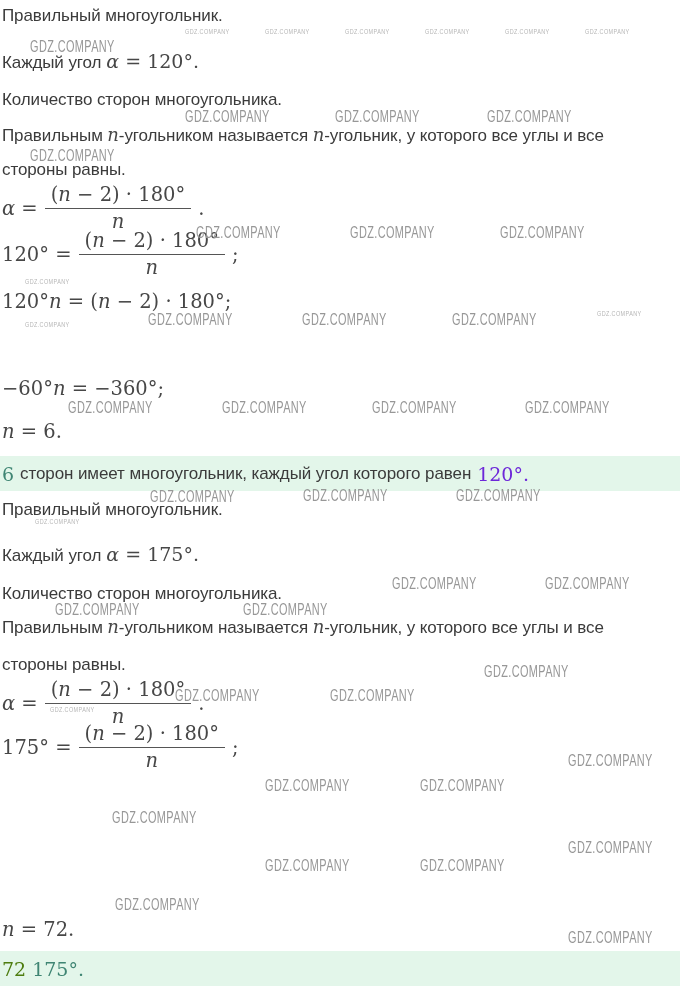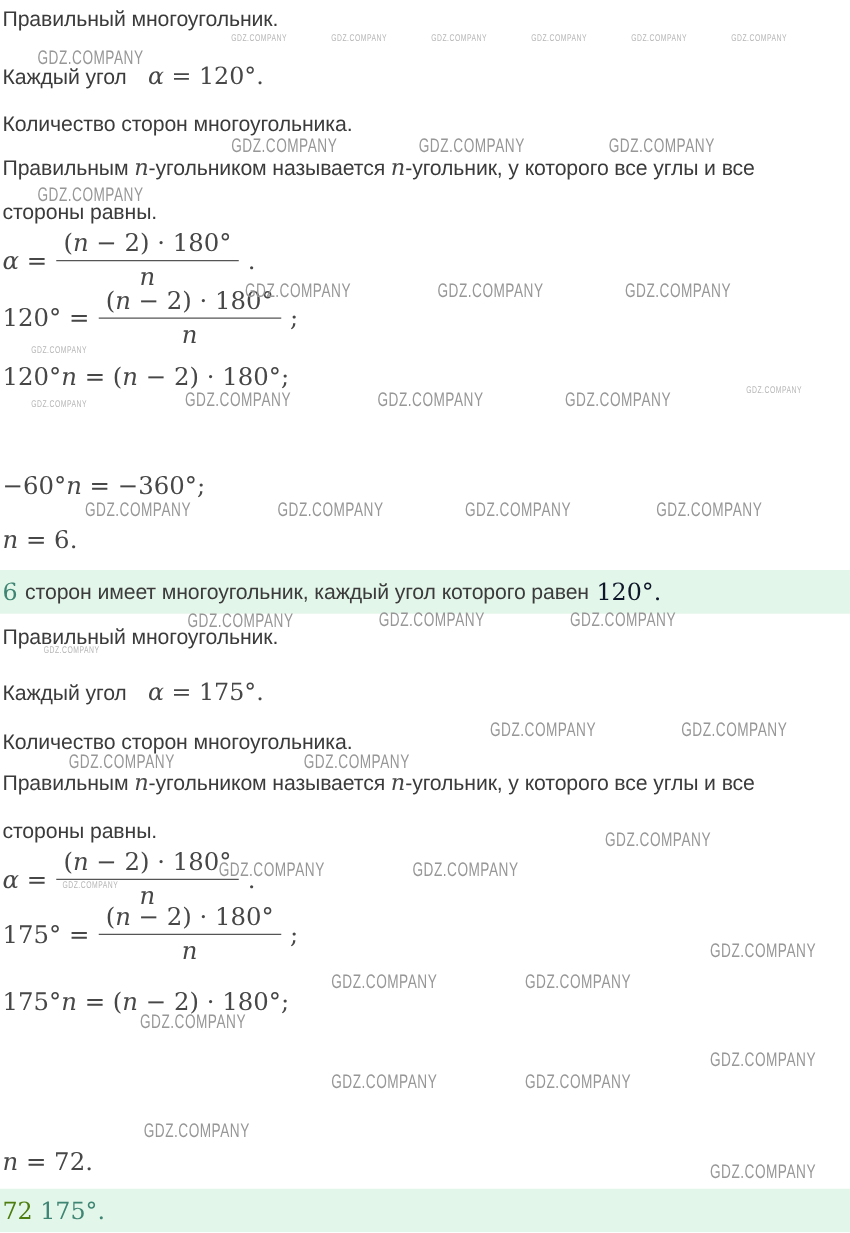--- a/index.html
+++ b/index.html
@@ -14,21 +14,21 @@
   .line{position:absolute;left:2px;white-space:nowrap;}
   .t-sans{font-size:17px;letter-spacing:-0.1px;color:#3b3b3b;}
   .t-sans i{font-family:"DejaVu Serif",serif;font-style:italic;font-size:18px;color:#474747;}
   .math{font-family:"DejaVu Serif",serif;font-style:normal;font-size:19px;color:#474747;}
   .math i{font-style:italic;}
   .eq{font-size:19.5px;}
   .frac-line{display:flex;align-items:center;gap:7px;}
   .frac{display:inline-flex;flex-direction:column;align-items:center;}
   .fnum{padding:0 6px 2px 6px;border-bottom:1.4px solid #555;}
   .fden{padding-top:1px;}
-  .mixed .mspan{margin-left:17px;}
+  .mixed .mspan{margin-left:5px;}
   .answer-bar{
     position:absolute;left:0;width:680px;height:35px;
     display:flex;align-items:center;gap:6px;padding-left:2px;box-sizing:border-box;
   }
   .answer-bar .t-sans{font-size:17px;}
   .wm{
     position:absolute;
     font-family:"Liberation Sans",sans-serif;
     font-weight:400;
     white-space:nowrap;
@@ -74,21 +74,21 @@
     <span class="math eq">;</span>
   </div>
 
   <div class="line math eq" style="top:290px">120°<i>n</i> = (<i>n</i> − 2) · 180°;</div>
   <div class="line math eq" style="top:377px">−60°<i>n</i> = −360°;</div>
   <div class="line math eq" style="top:420px"><i>n</i> = 6.</div>
 
   <div class="answer-bar" style="top: 456px; background: rgb(227, 246, 234);">
     <span class="math accent" style="color: rgb(63, 133, 115);">6</span>
     <span class="t-sans">сторон имеет многоугольник, каждый угол которого равен</span>
-    <span class="math accent" style="color: #0f172a;">120°.</span>
+    <span class="math accent" style="color: #6d28d9;">120°.</span>
   </div>
 
   <div class="line t-sans" style="top:500px">Правильный многоугольник.</div>
 
   <div class="line mixed" style="top:543px">
     <span class="t-sans">Каждый угол</span><span class="math mspan"><i>α</i> = 175°.</span>
   </div>
 
   <div class="line t-sans" style="top:584px">Количество сторон многоугольника.</div>
 
@@ -106,21 +106,20 @@
 
   <div class="line frac-line" style="top:722px">
     <span class="math eq">175° =</span>
     <span class="frac">
       <span class="fnum math eq">(<i>n</i> − 2) · 180°</span>
       <span class="fden math eq"><i>n</i></span>
     </span>
     <span class="math eq">;</span>
   </div>
 
-  <div class="line math eq" style="top:790px">175°<i>n</i> = (<i>n</i> − 2) · 180°;</div>
   <div class="line math eq" style="top:918px"><i>n</i> = 72.</div>
 
   <div class="answer-bar" style="top: 951px; background: rgb(227, 246, 234);">
     <span class="math accent" style="color: #4d7c0f;">72</span>
     <span class="math accent" style="color: rgb(63, 133, 115);">175°.</span>
   </div>
 
   <div id="wm-layer">
       <div class="wm wm-t" style="left: 185px; top: 27px;">GDZ.COMPANY</div>
       <div class="wm wm-t" style="left: 265px; top: 27px;">GDZ.COMPANY</div>

